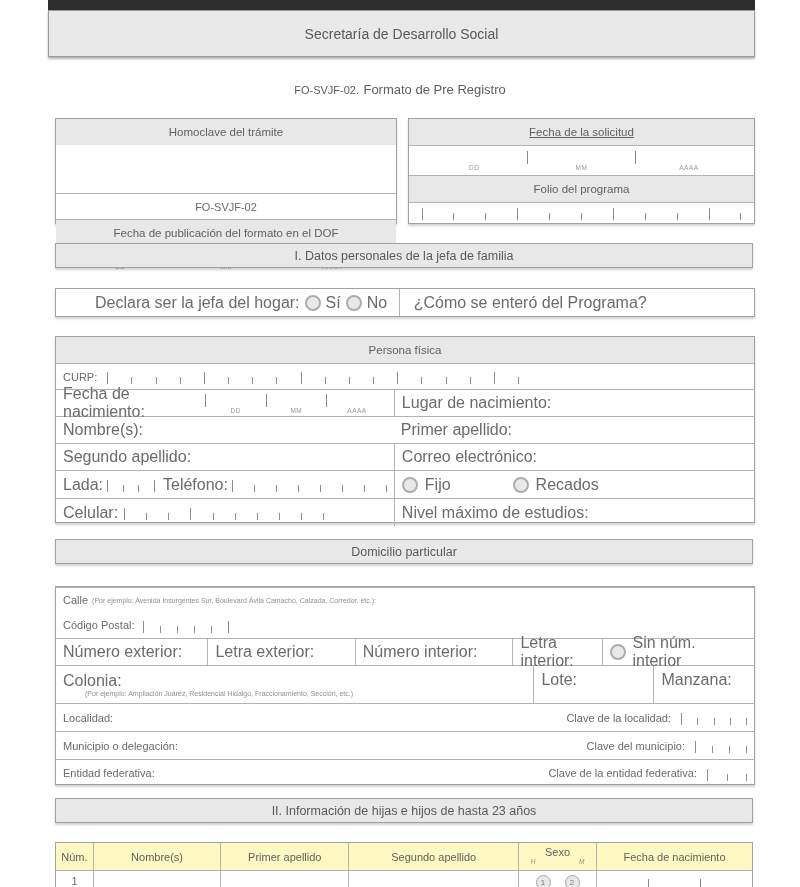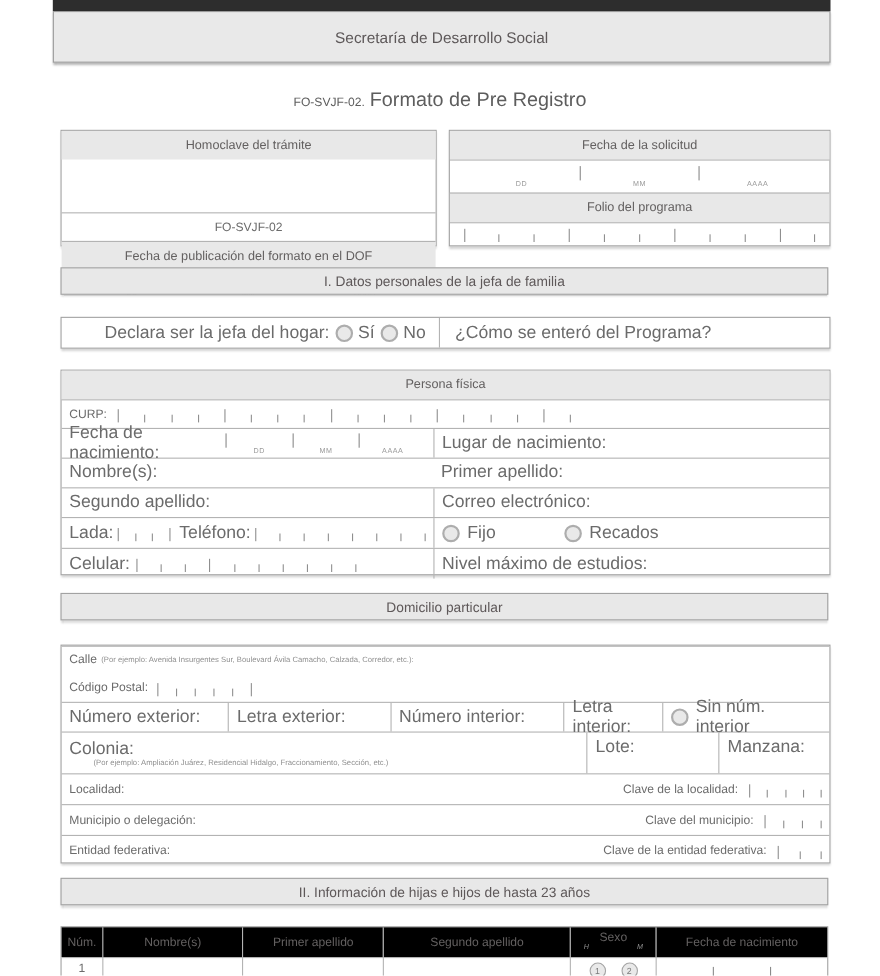--- a/index.html
+++ b/index.html
@@ -9,21 +9,21 @@
   
   .topbar{position:absolute;left:48px;top:0;width:707px;height:10px;background:#2d2d2d;}
 
   
   .orgbox{position:absolute;left:48px;top:10px;width:705px;height:45px;background:#e9e9e9;
           border:1px solid #9b9b9b;box-shadow:0 2px 2px rgba(0,0,0,0.30);
           display:flex;align-items:center;justify-content:center;font-size:14px;color:#5d5859;}
 
   .formtitle{position:absolute;left:0;top:80px;width:800px;text-align:center;color:#5d5d5d;}
   .formtitle .code{font-size:11px;}
-  .formtitle .name{font-size:18px;}
+  .formtitle .name{font-size:13px;}
 
   .box{position:absolute;border:1px solid #a2a2a2;background:#fff;box-shadow:0 2px 2px rgba(0,0,0,0.18);}
   .ghead{background:#e8e8e8;display:flex;align-items:center;justify-content:center;
          font-size:11.5px;color:#636060;}
   .row{display:flex;align-items:center;font-size:11px;padding:0 7px;box-sizing:border-box;}
   .bt{border-top:1px solid #b3b3b3;}
 
   .secbar{position:absolute;left:55px;width:698px;height:25px;background:#e8e8e8;
           border:1px solid #a2a2a2;box-shadow:0 2px 2px rgba(0,0,0,0.18);box-sizing:border-box;
           display:flex;align-items:center;justify-content:center;font-size:12.5px;color:#5e5859;}
@@ -46,21 +46,21 @@
   .cell{display:flex;align-items:center;box-sizing:border-box;height:100%;padding:0 7px;}
   .vline{border-left:1px solid #b3b3b3;}
 
   .hint{font-size:7px;color:#8f8f8f;}
 
   
   .tbl{position:absolute;left:55px;top:842px;width:698px;border:1px solid #a2a2a2;box-sizing:border-box;background:#fff;}
   .trow{display:flex;width:100%;box-sizing:border-box;}
   .th,.td{box-sizing:border-box;display:flex;align-items:center;justify-content:center;
           font-size:11px;min-height:27px;}
-  .th{background:#000000;color:#636060;}
+  .th{background:#fef9c3;color:#636060;}
   .td{min-height:44px;align-items:flex-start;padding-top:4px;}
   .c0{width:5.3%;}.c1{width:18.3%;}.c2{width:18.4%;}.c3{width:24.4%;}.c4{width:11.2%;}.c5{width:22.4%;}
   .sexhead{flex-direction:column;justify-content:center;line-height:10px;}
   .hm{display:flex;width:70%;justify-content:space-between;font-size:6.5px;color:#8f8f8f;font-style:normal;}
   .numcirc{width:13px;height:13px;border-radius:50%;border:1.5px solid #a5a5a5;background:#e9e9e9;
            font-size:8px;color:#7a7a7a;display:flex;align-items:center;justify-content:center;}
   .fnbars{display:flex;width:100%;height:26px;justify-content:space-evenly;}
   .fnbars i{width:1px;background:#8a8a8a;height:15px;margin-top:4px;}
 </style>
 </head>
@@ -100,21 +100,21 @@
           </span>
         <span class="dbar"></span>
         <span class="dseg">
             <span class="dunit">AAAA</span>
           </span>
       </div>
     </div>
   </div>
 
   <div class="box" style="left:408px;top:118px;width:345px;height:104px;">
-    <div class="ghead" style="height:26px;">
+    <div class="ghead" style="height:26px;text-decoration:underline;">
       <span>Fecha de la solicitud</span>
     </div>
     <div class="row bt" style="height:30px;">
       <div class="dcomb" style="width:321px;margin:0 auto;">
         <span class="dseg">
             <span class="dunit">DD</span>
           </span>
         <span class="dbar"></span>
         <span class="dseg">
             <span class="dunit">MM</span>

